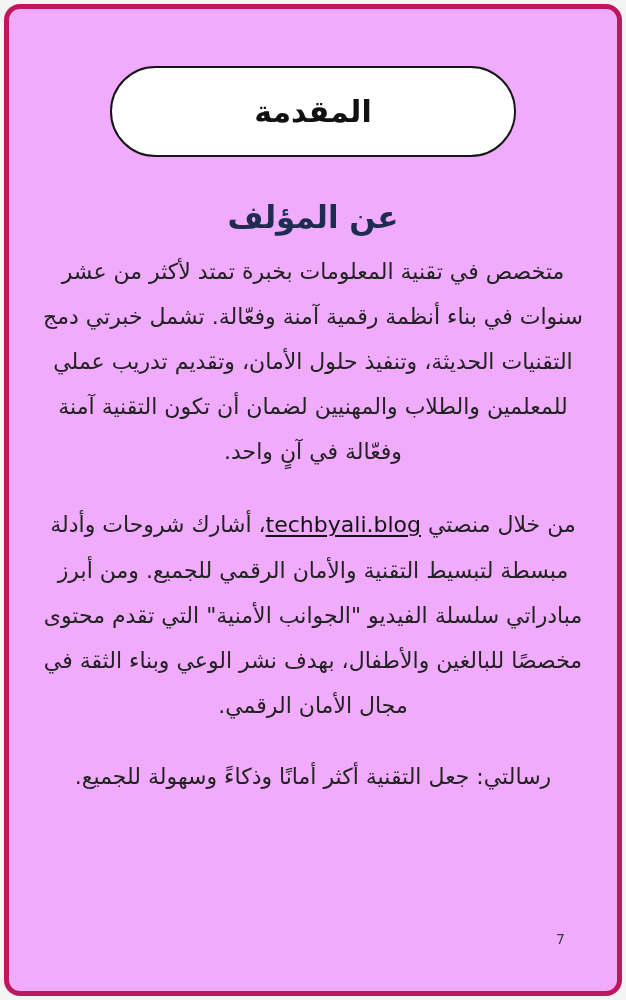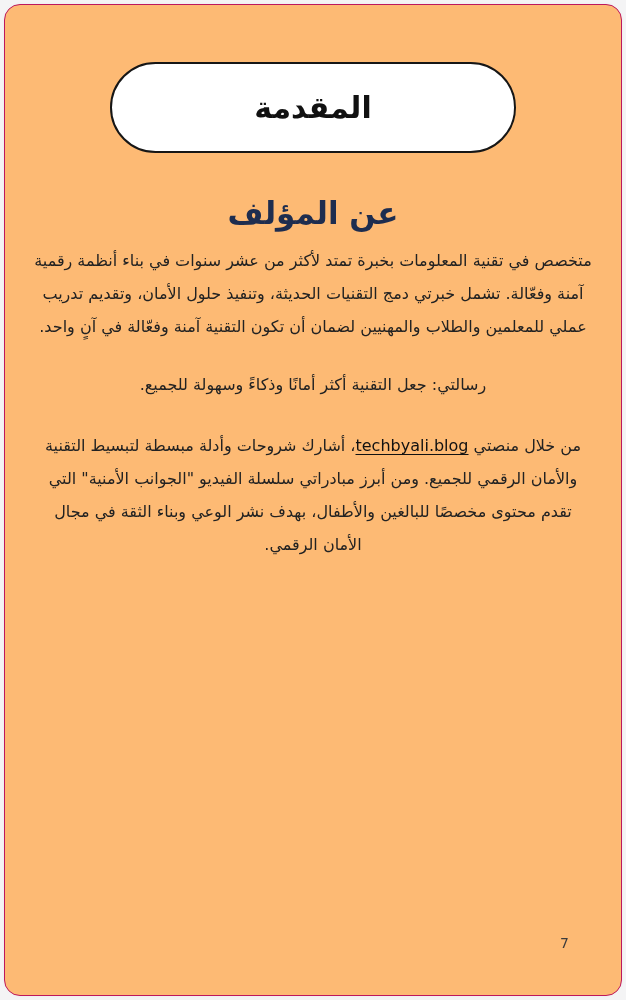--- a/index.html
+++ b/index.html
@@ -8,22 +8,22 @@
     height: 1000px;
     background: #f4f4f5;
     font-family: "DejaVu Sans", sans-serif;
     overflow: hidden;
   }
   .page-card {
     position: relative;
     width: 618px;
     height: 992px;
     margin: 4px auto;
-    background: #fdba74;
-    border: 1px solid #be185d;
+    background: #f0abfc;
+    border: 5px solid #be185d;
     border-radius: 16px;
     box-shadow: 0 0 3px rgba(0,0,0,0.04);
   }
   .chapter-pill {
     width: 406px;
     height: 91px;
     margin: 57px auto 0 auto;
     border: 2px solid #161616;
     border-radius: 48px;
     display: flex;
@@ -44,21 +44,21 @@
     font-size: 31px;
     font-weight: bold;
     color: #1e2d4f;
   }
   .body-paragraph {
     direction: rtl;
     unicode-bidi: plaintext;
     text-align: center;
     width: 560px;
     margin: 0 auto;
-    font-size: 16px;
+    font-size: 22px;
     line-height: 2.05;
     color: #222222;
     font-weight: 400;
   }
   .para-1 { margin-top: 14px; }
   .para-2 { margin-top: 28px; }
   .para-3 { margin-top: 26px; }
   .inline-link {
     color: #111111;
     text-decoration: underline;
@@ -81,19 +81,19 @@
 <div class="page-card">
 
   <div class="chapter-pill">
     <span class="chapter-pill-label">المقدمة</span>
   </div>
 
   <h2 class="section-title">عن المؤلف</h2>
 
   <p class="body-paragraph para-1">متخصص في تقنية المعلومات بخبرة تمتد لأكثر من عشر سنوات في بناء أنظمة رقمية آمنة وفعّالة. تشمل خبرتي دمج التقنيات الحديثة، وتنفيذ حلول الأمان، وتقديم تدريب عملي للمعلمين والطلاب والمهنيين لضمان أن تكون التقنية آمنة وفعّالة في آنٍ واحد.</p>
 
+  <p class="body-paragraph para-2"><span>من خلال منصتي </span><a class="inline-link">techbyali.blog</a><span>، أشارك شروحات وأدلة مبسطة لتبسيط التقنية والأمان الرقمي للجميع. ومن أبرز مبادراتي سلسلة الفيديو "الجوانب الأمنية" التي تقدم محتوى مخصصًا للبالغين والأطفال، بهدف نشر الوعي وبناء الثقة في مجال الأمان الرقمي.</span></p>
+
   <p class="body-paragraph para-3">رسالتي: جعل التقنية أكثر أمانًا وذكاءً وسهولة للجميع.</p>
-
-  <p class="body-paragraph para-2"><span>من خلال منصتي </span><a class="inline-link">techbyali.blog</a><span>، أشارك شروحات وأدلة مبسطة لتبسيط التقنية والأمان الرقمي للجميع. ومن أبرز مبادراتي سلسلة الفيديو "الجوانب الأمنية" التي تقدم محتوى مخصصًا للبالغين والأطفال، بهدف نشر الوعي وبناء الثقة في مجال الأمان الرقمي.</span></p>
 
   <div class="page-number">7</div>
 
 </div>
 
 </body></html>

